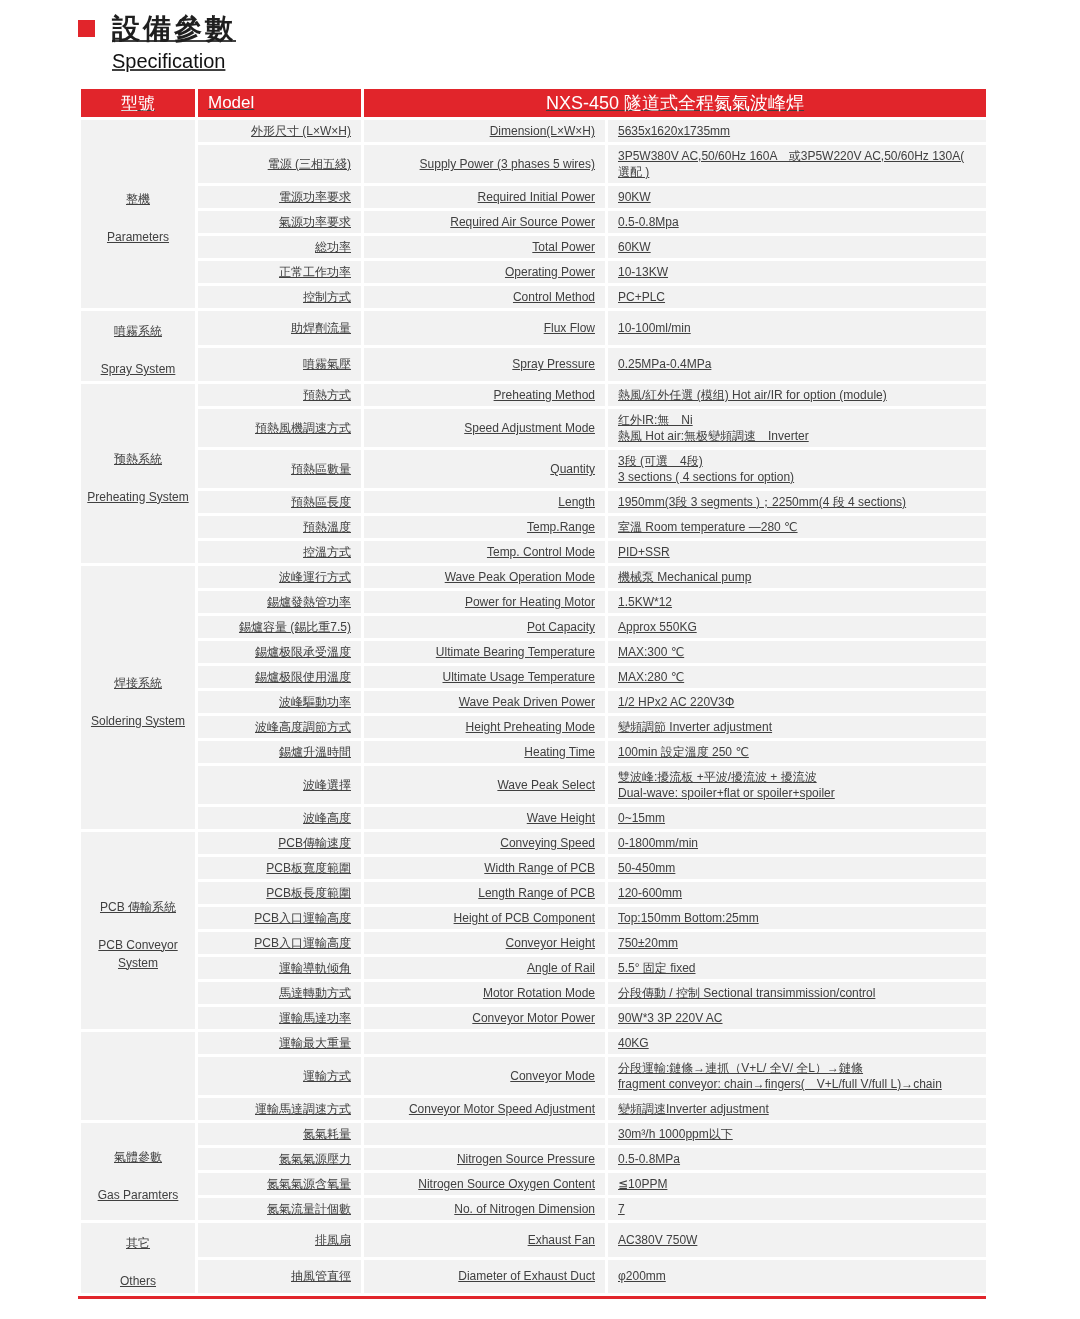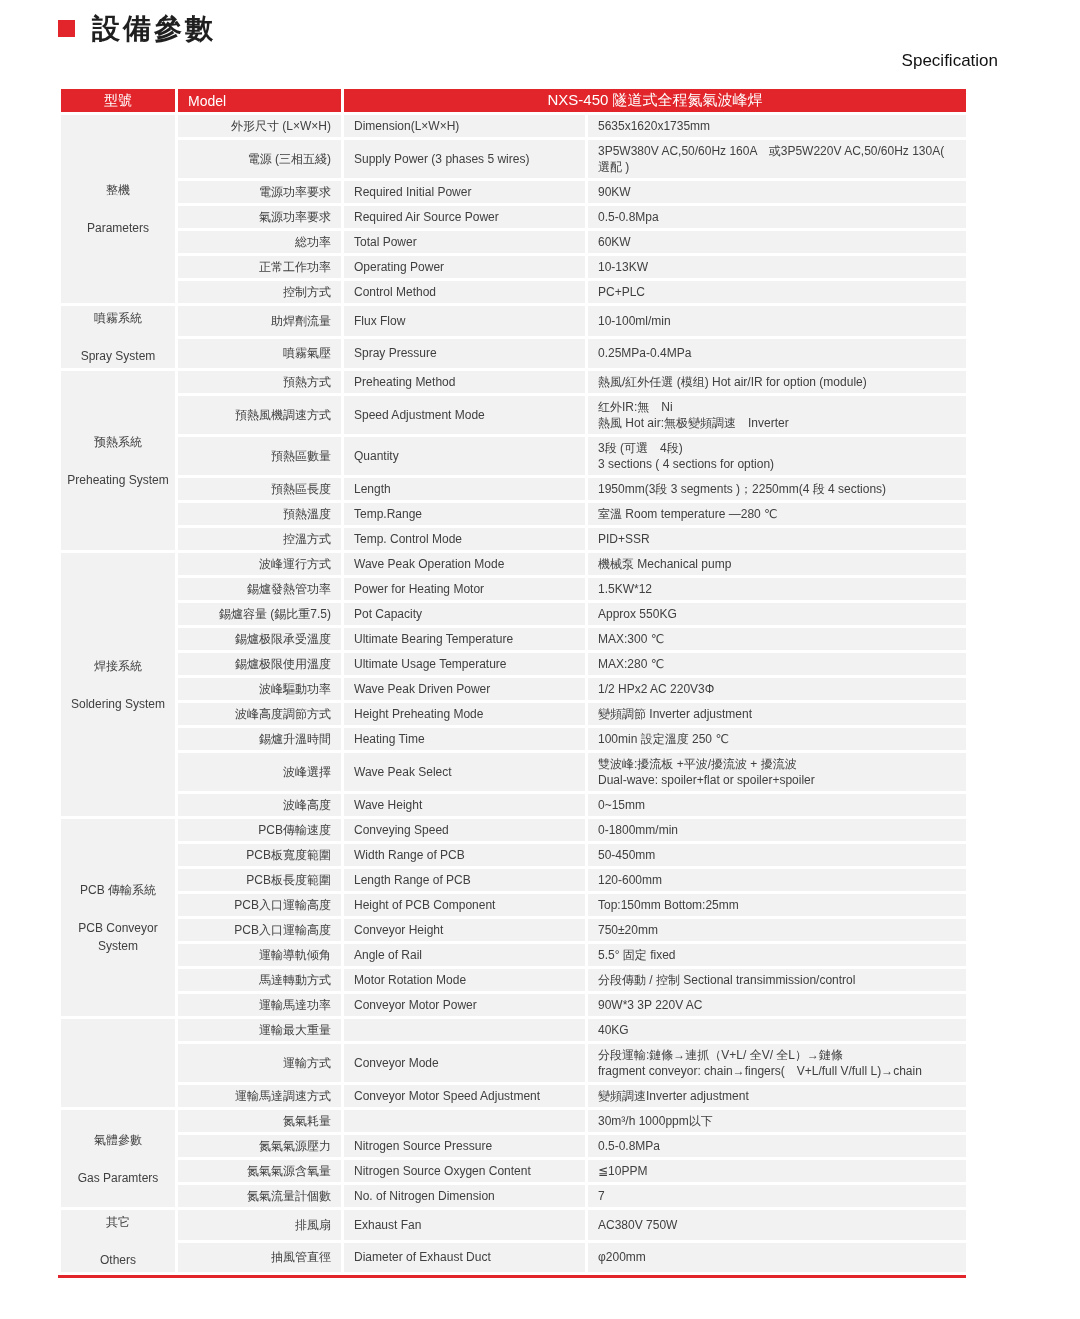--- a/index.html
+++ b/index.html
@@ -7,50 +7,50 @@
     --cell-bg:#f2f2f2;
     --text:#404040;
   }
   *{box-sizing:border-box;}
   html,body{margin:0;padding:0;}
   body{
     width:1080px;height:1319px;background:#ffffff;
     font-family:"Liberation Sans","DejaVu Sans",sans-serif;
     color:var(--text);
   }
-  .page{padding:12px 82px 0 58px;}
+  .page{padding:12px 82px 0 78px;text-decoration:underline;}
   
   .title-block{position:relative;margin-bottom:10px;}
   .title-row{display:flex;align-items:flex-start;}
   .red-square{width:17px;height:17px;background:var(--accent);margin-top:8px;margin-right:17px;flex:0 0 auto;}
   .heading-cn{font-size:28px;font-weight:700;color:#1f1f1f;letter-spacing:3px;line-height:34px;}
-  .heading-en{font-size:17px;color:#111;margin-left:34px;margin-top:4px;line-height:22px;text-align:right;}
+  .heading-en{font-size:20px;color:#111;margin-left:34px;margin-top:4px;line-height:22px;}
   
   table.spec{
     width:908px;border-collapse:collapse;table-layout:fixed;margin-top:14px;
     font-size:12px;color:var(--text);
   }
   col.c-group{width:117px;}
   col.c-cn{width:166px;}
   col.c-en{width:244px;}
   col.c-val{width:381px;}
   th,td{border:3px solid #ffffff;background:var(--cell-bg);vertical-align:middle;}
   thead th{
     background:var(--accent);color:#ffffff;font-weight:400;
-    height:24px;padding:2px 10px;font-size:14px;
+    height:24px;padding:2px 10px;font-size:17px;
   }
   th.h-model-cn{text-align:center;}
   th.h-model-en{text-align:left;}
-  th.h-product{text-align:center;font-size:15px;}
+  th.h-product{text-align:center;font-size:18px;}
   td{padding:3px 10px;line-height:16px;}
   td.group-cell{text-align:center;padding:3px 4px;}
-  .g-cn{line-height:18px;}
+  .g-cn{line-height:18px;margin-top:8px;}
   .g-en{line-height:18px;margin-top:20px;}
   td.cn-cell{text-align:right;}
-  td.en-cell{text-align:left;}
+  td.en-cell{text-align:right;}
   td.val-cell{text-align:left;}
   
   .red-rule{width:908px;height:3px;background:var(--accent);margin-top:0;}
   .footer-note{margin-top:13px;font-size:13px;color:#2f2f2f;line-height:18px;}
   .footer-note .en{font-size:12px;color:#555;}
 </style>
 </head>
 <body>
 
 <div class="page">

